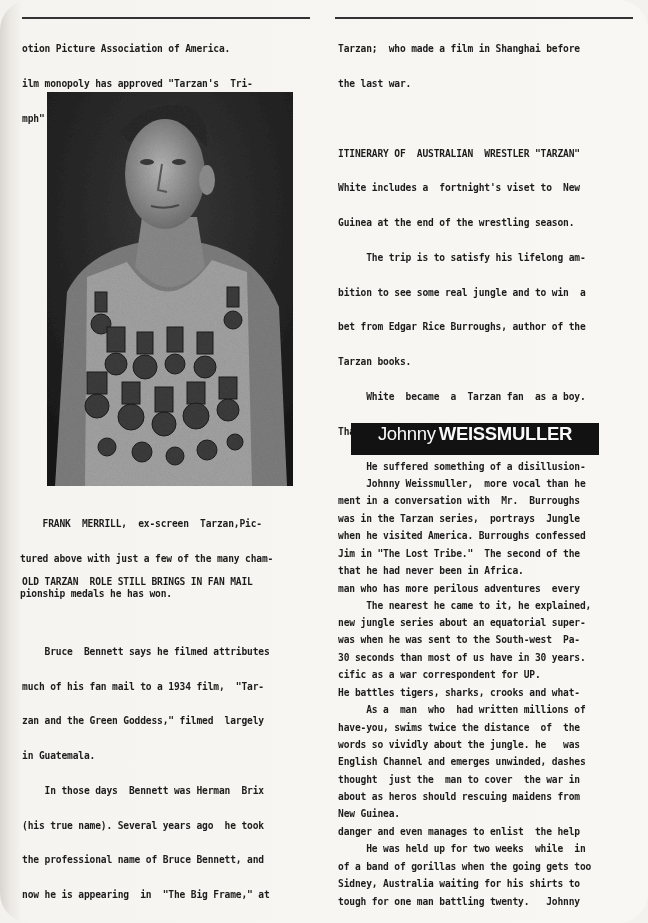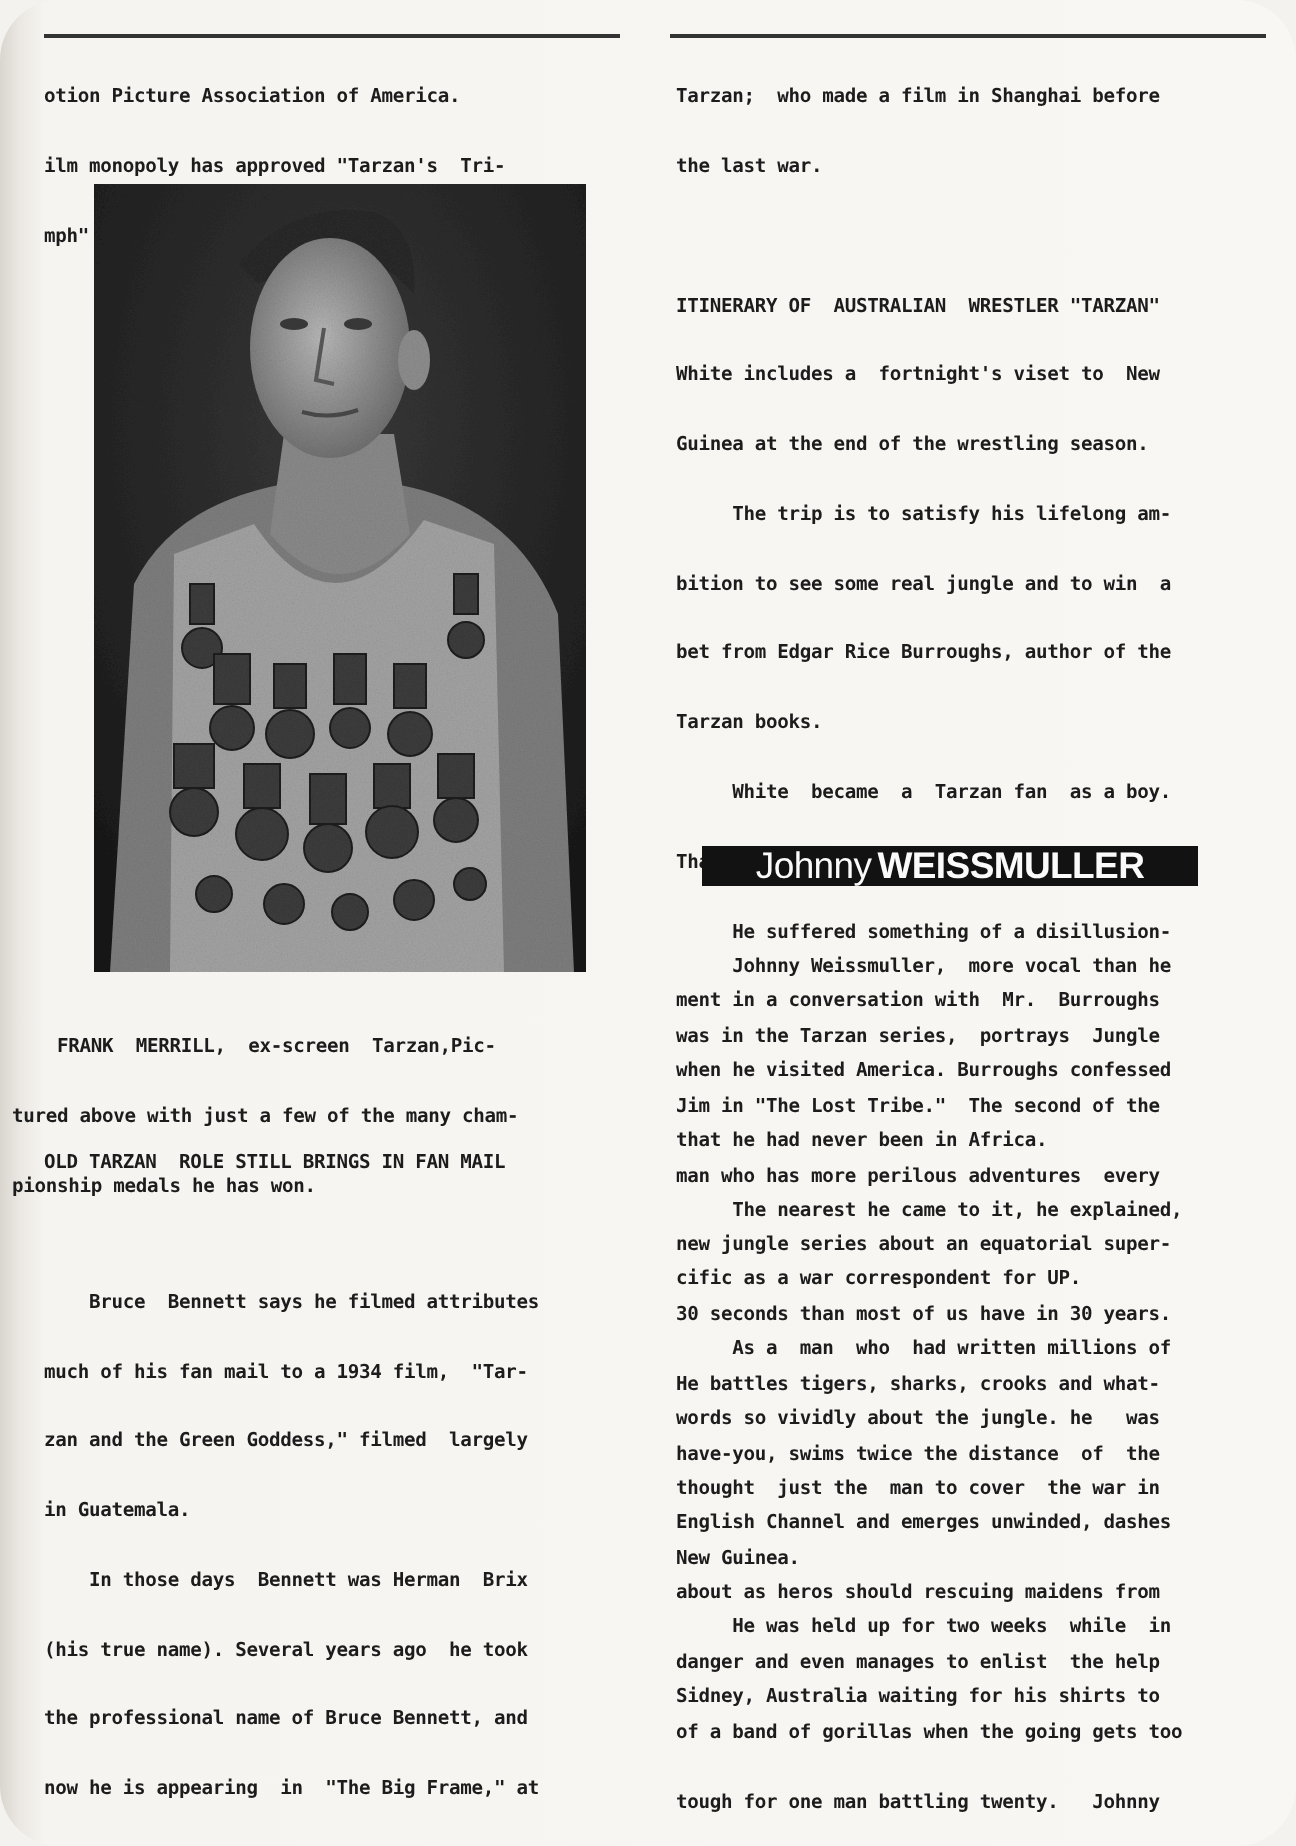--- a/index.html
+++ b/index.html
@@ -24,27 +24,27 @@
     }
     .col-left { left: 22px; width: 290px; }
     .col-right { left: 338px; width: 292px; }
     .line { display: block; height: 11.6px; }
     .gap { display: block; height: 11.6px; }
     .photo {
       position: absolute; left: 47px; top: 92px; width: 246px; height: 394px;
       background: #2a2a2a; overflow: hidden;
     }
     .photo svg { width: 100%; height: 100%; display: block; }
-    .caption { position: absolute; left: 6px; top: 495px; }
+    .caption { position: absolute; left: 20px; top: 495px; }
     .headline-l { position: absolute; left: 22px; top: 553px; }
     .banner {
-      position: absolute; left: 351px; top: 423px; width: 248px; height: 20px;
+      position: absolute; left: 351px; top: 423px; width: 248px; height: 32px;
       background: #121212; color: #fafafa;
       font-family: "Liberation Sans", "DejaVu Sans", sans-serif;
-      display: flex; align-items: center; justify-content: center;
+      display: flex; justify-content: center;
       font-size: 18.5px; letter-spacing: -0.3px;
     }
     .banner .first { font-weight: 400; margin-right: 3px; }
     .banner .last { font-weight: 700; }
     .page-number {
       position: absolute; left: 308px; top: 902px;
       font-family: "DejaVu Serif", "Liberation Serif", serif; font-size: 11px; color: #333; margin-top: 24px;
     }
   </style>
 </head>
@@ -184,20 +184,21 @@
     <span class="line">bition to see some real jungle and to win  a</span>
     <span class="line">bet from Edgar Rice Burroughs, author of the</span>
     <span class="line">Tarzan books.</span>
     <span class="line">     White  became  a  Tarzan fan  as a boy.</span>
     <span class="line">That's how he got his nick-name.</span>
     <span class="line">     He suffered something of a disillusion-</span>
     <span class="line">ment in a conversation with  Mr.  Burroughs</span>
     <span class="line">when he visited America. Burroughs confessed</span>
     <span class="line">that he had never been in Africa.</span>
     <span class="line">     The nearest he came to it, he explained,</span>
+    <span class="line">was when he was sent to the South-west  Pa-</span>
     <span class="line">cific as a war correspondent for UP.</span>
     <span class="line">     As a  man  who  had written millions of</span>
     <span class="line">words so vividly about the jungle. he   was</span>
     <span class="line">thought  just the  man to cover  the war in</span>
     <span class="line">New Guinea.</span>
     <span class="line">     He was held up for two weeks  while  in</span>
     <span class="line">Sidney, Australia waiting for his shirts to</span>
     
     
     

